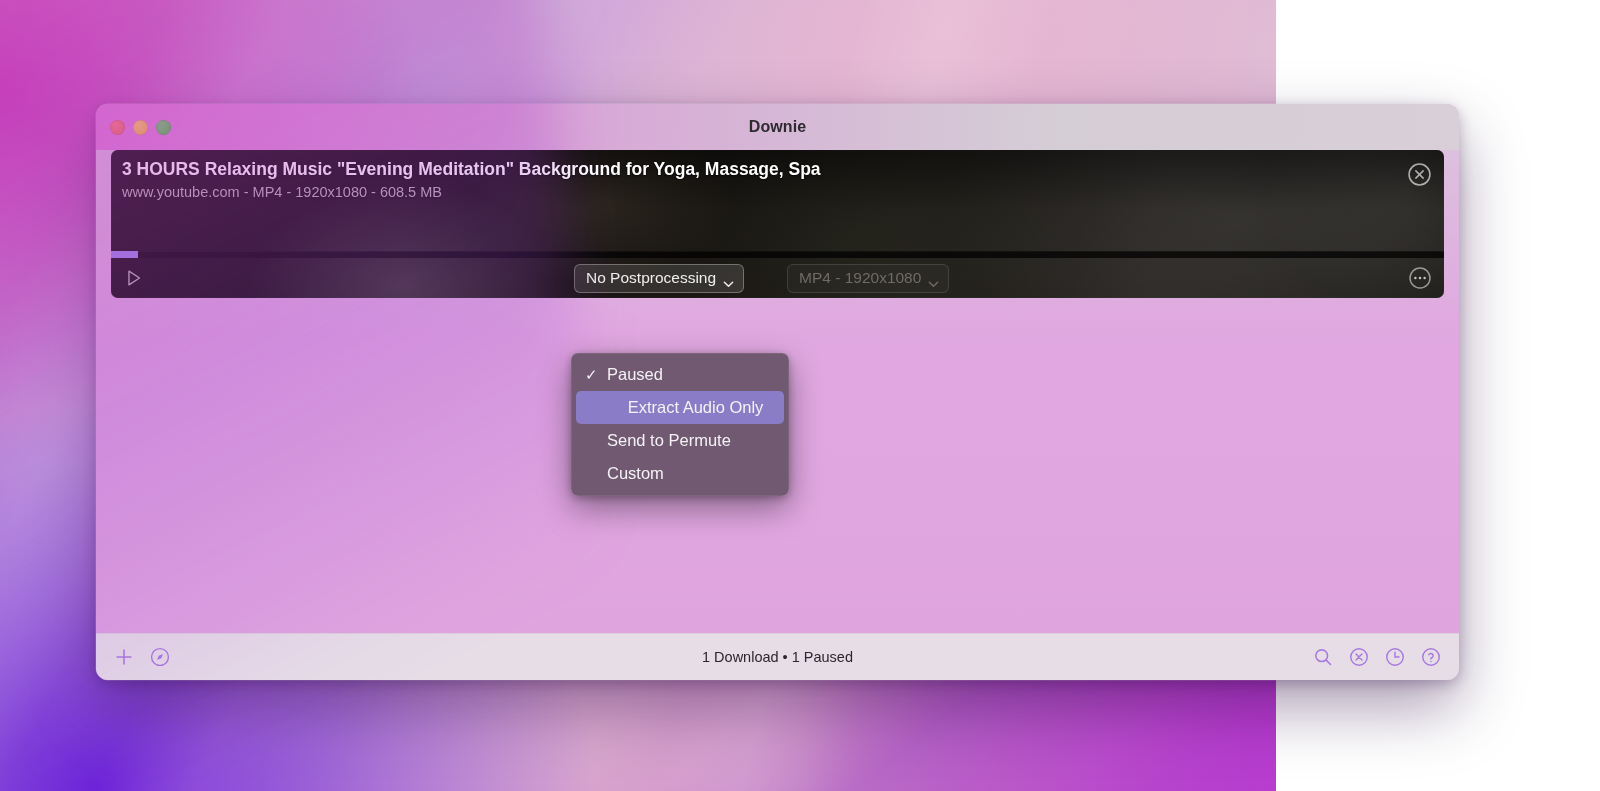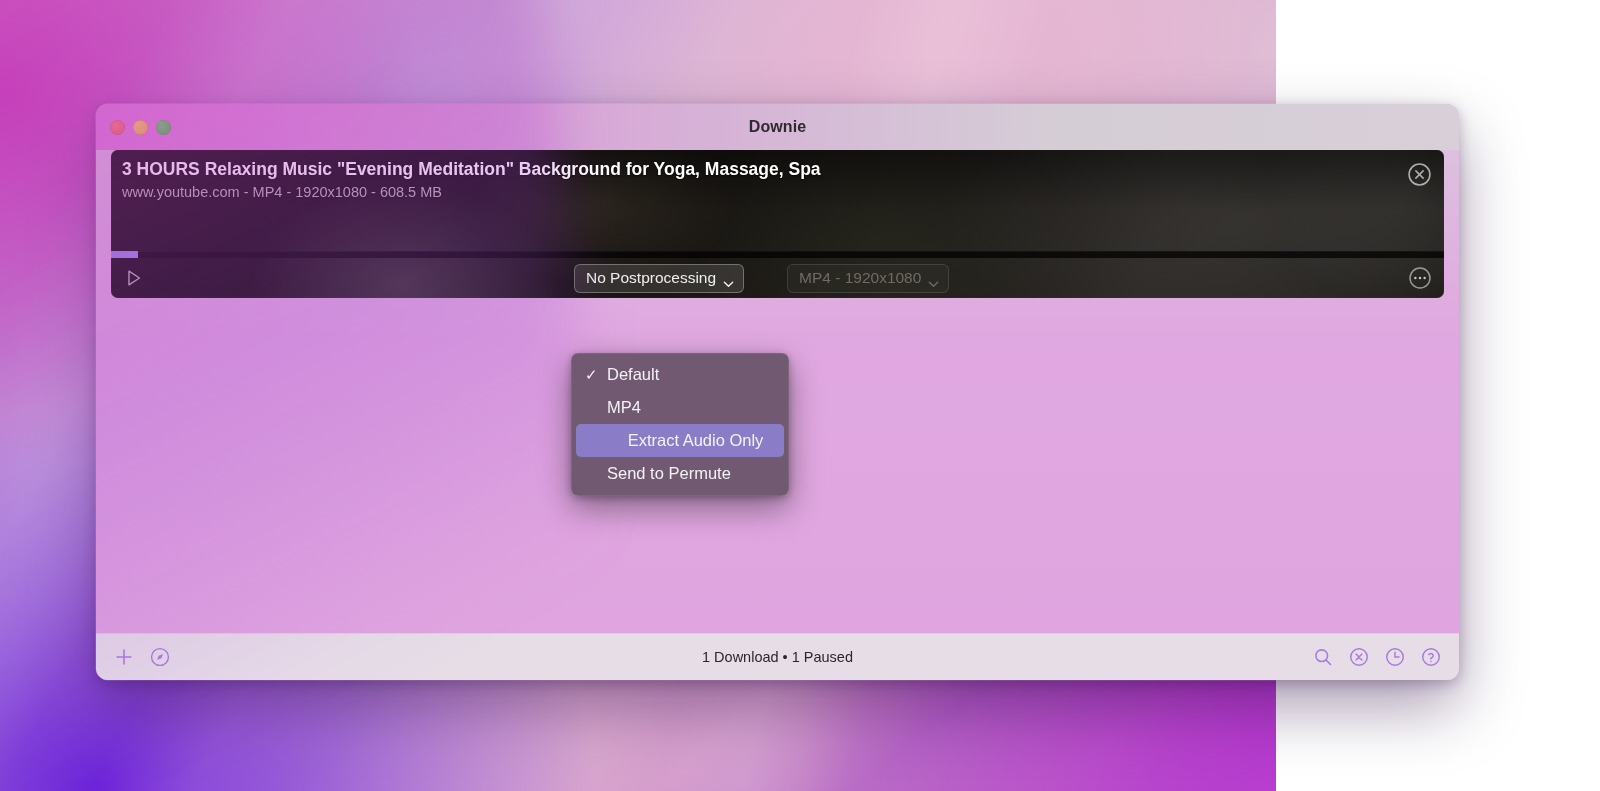--- a/index.html
+++ b/index.html
@@ -347,30 +347,30 @@
               <circle cx="16.6" cy="12" r="1.25" fill="rgba(225,222,218,0.85)" stroke="none"></circle>
             </svg>
           </div>
 
         </div>
       </div>
 
       <div id="menu">
         <div class="menu-item">
           <span class="menu-check">✓</span>
-          <span>Default</span>
-        </div>
-        <div class="menu-item">
-          <span>MP4</span>
+          <span>Paused</span>
         </div>
         <div class="menu-item selected" style="background: rgb(139, 124, 200); justify-content: center;">
           <span>Extract Audio Only</span>
         </div>
         <div class="menu-item">
           <span>Send to Permute</span>
+        </div>
+        <div class="menu-item">
+          <span>Custom</span>
         </div>
       </div>
 
     </div>
 
     <div id="bottom-bar">
 
       <div id="bottom-left">
         <span class="tool-icon">
           <svg viewBox="0 0 24 24" width="22" height="22" fill="none" stroke="#a87ae0" stroke-width="1.7" stroke-linecap="round">

